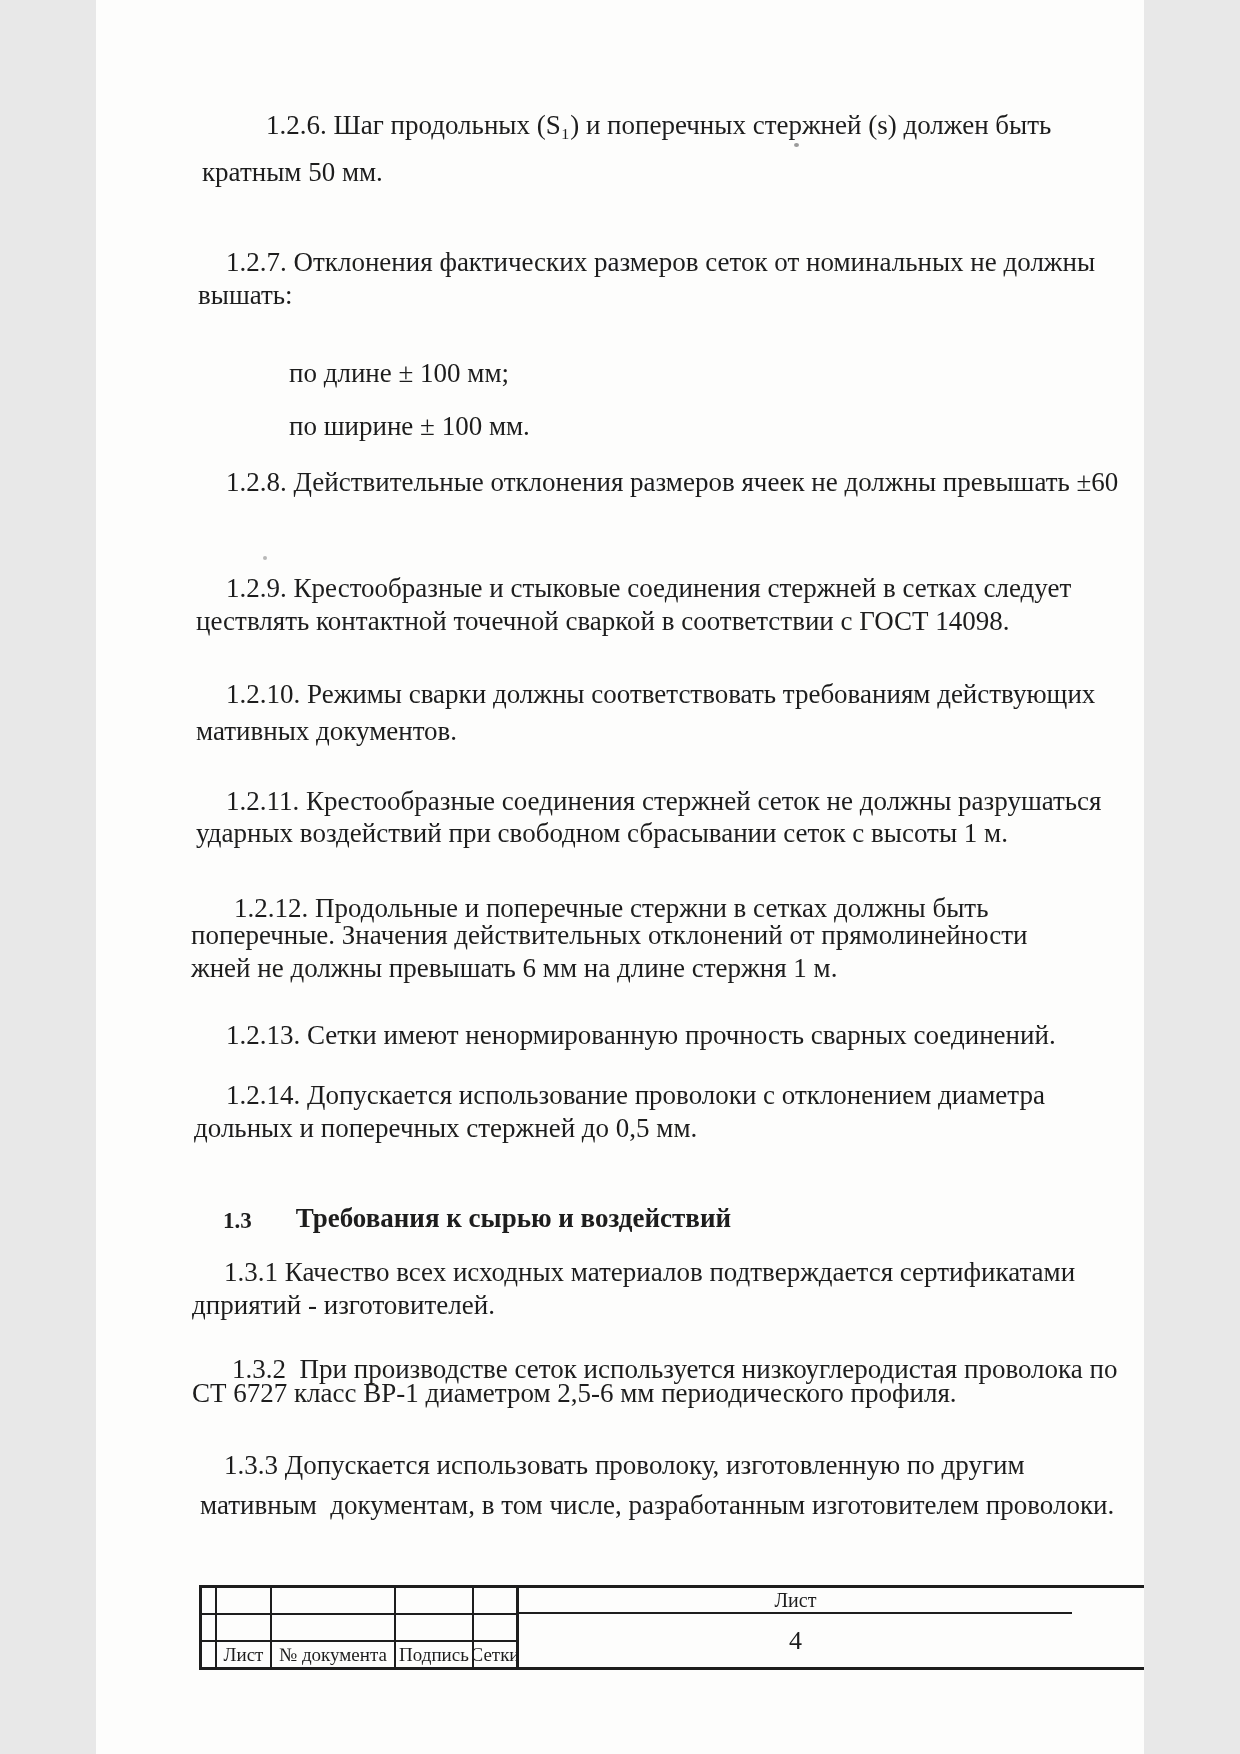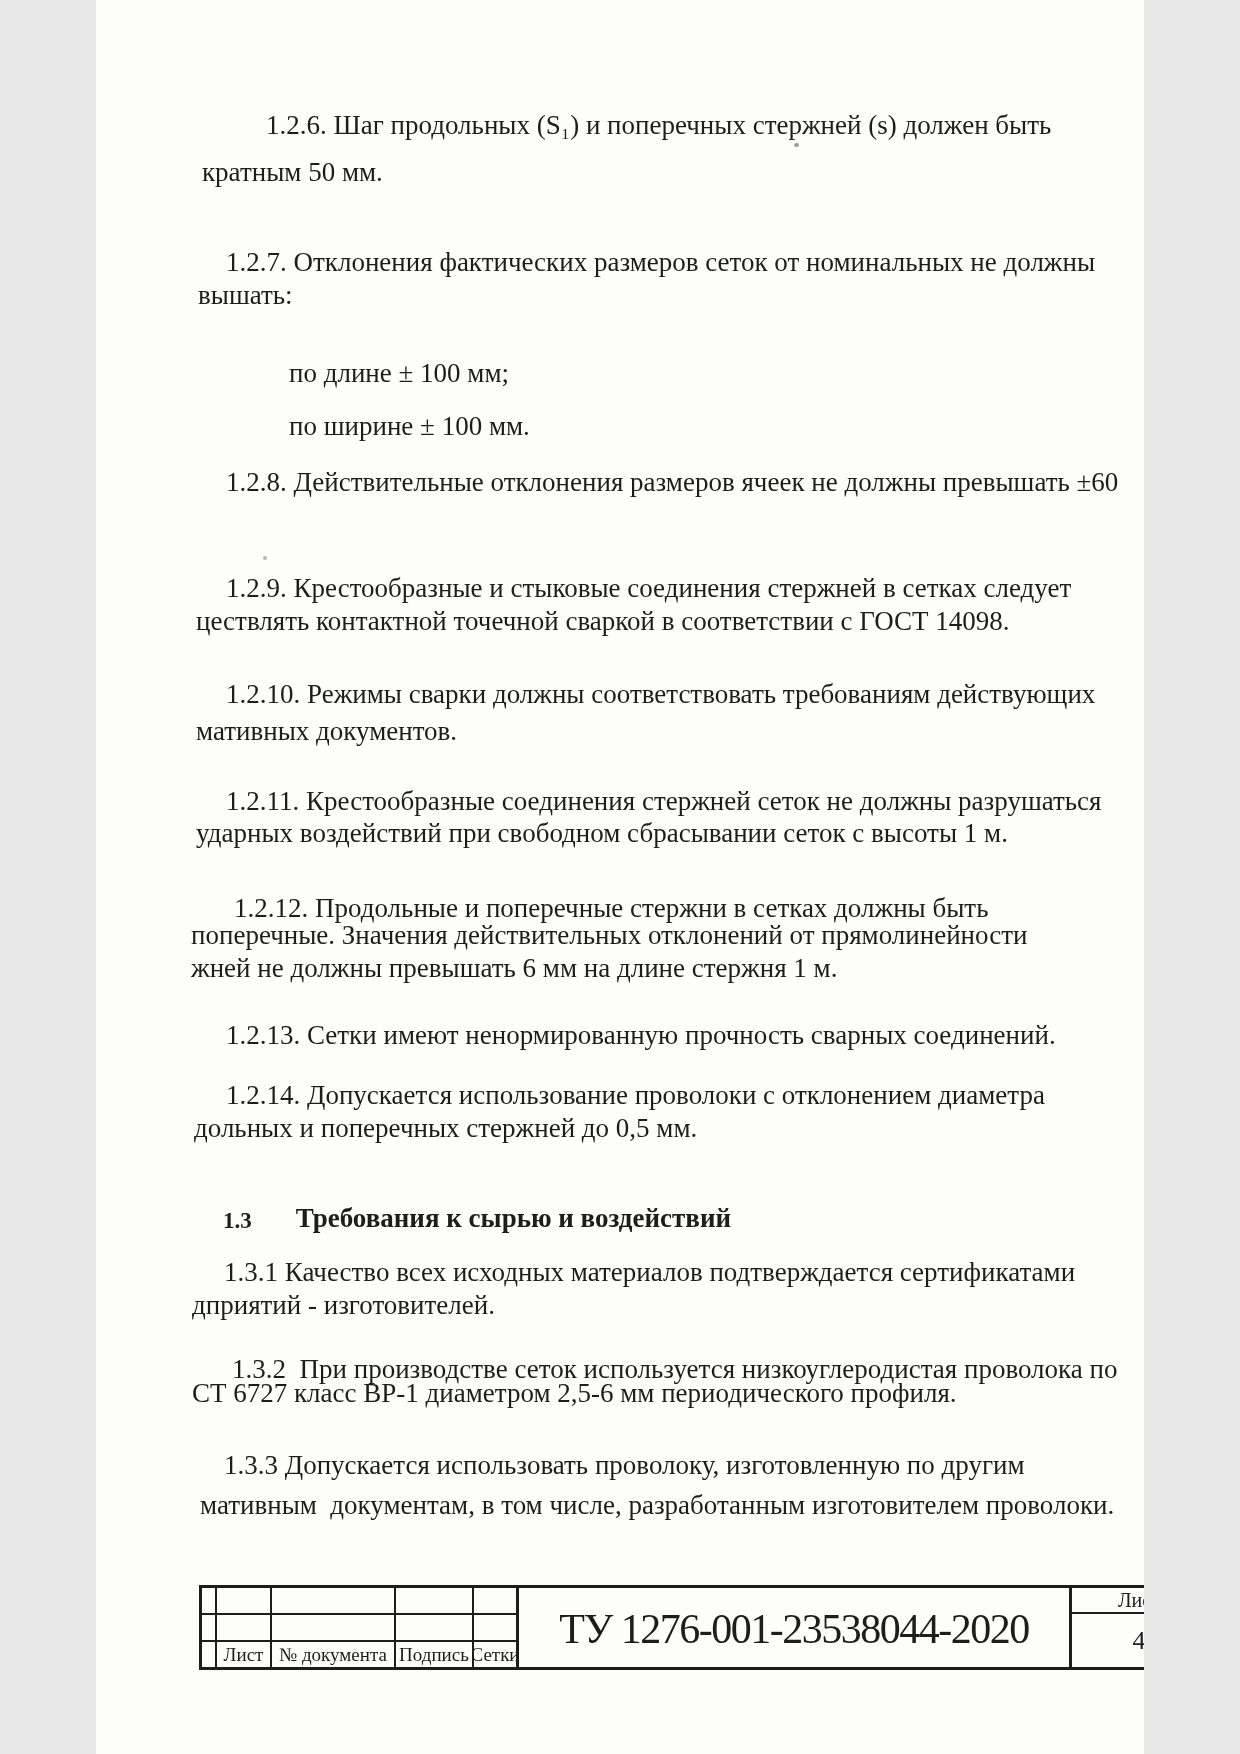--- a/index.html
+++ b/index.html
@@ -161,23 +161,20 @@
       <div class="cell"></div>
       <div class="cell c4"></div>
 
       <div class="cell lastrow"></div>
       <div class="cell lastrow">Лист</div>
       <div class="cell lastrow">№ документа</div>
       <div class="cell lastrow">Подпись</div>
       <div class="cell lastrow c4">Сетки</div>
     </div>
 
-    <div class="tb-center">
-      <span class="docnum">ТУ 1276-001-23538044-2020</span>
-    </div>
 
     <div class="tb-right">
       <div class="tb-sheet-label">Лист</div>
       <div class="tb-sheet-num">4</div>
     </div>
 
   </div>
 </div>
 
 </body></html>

